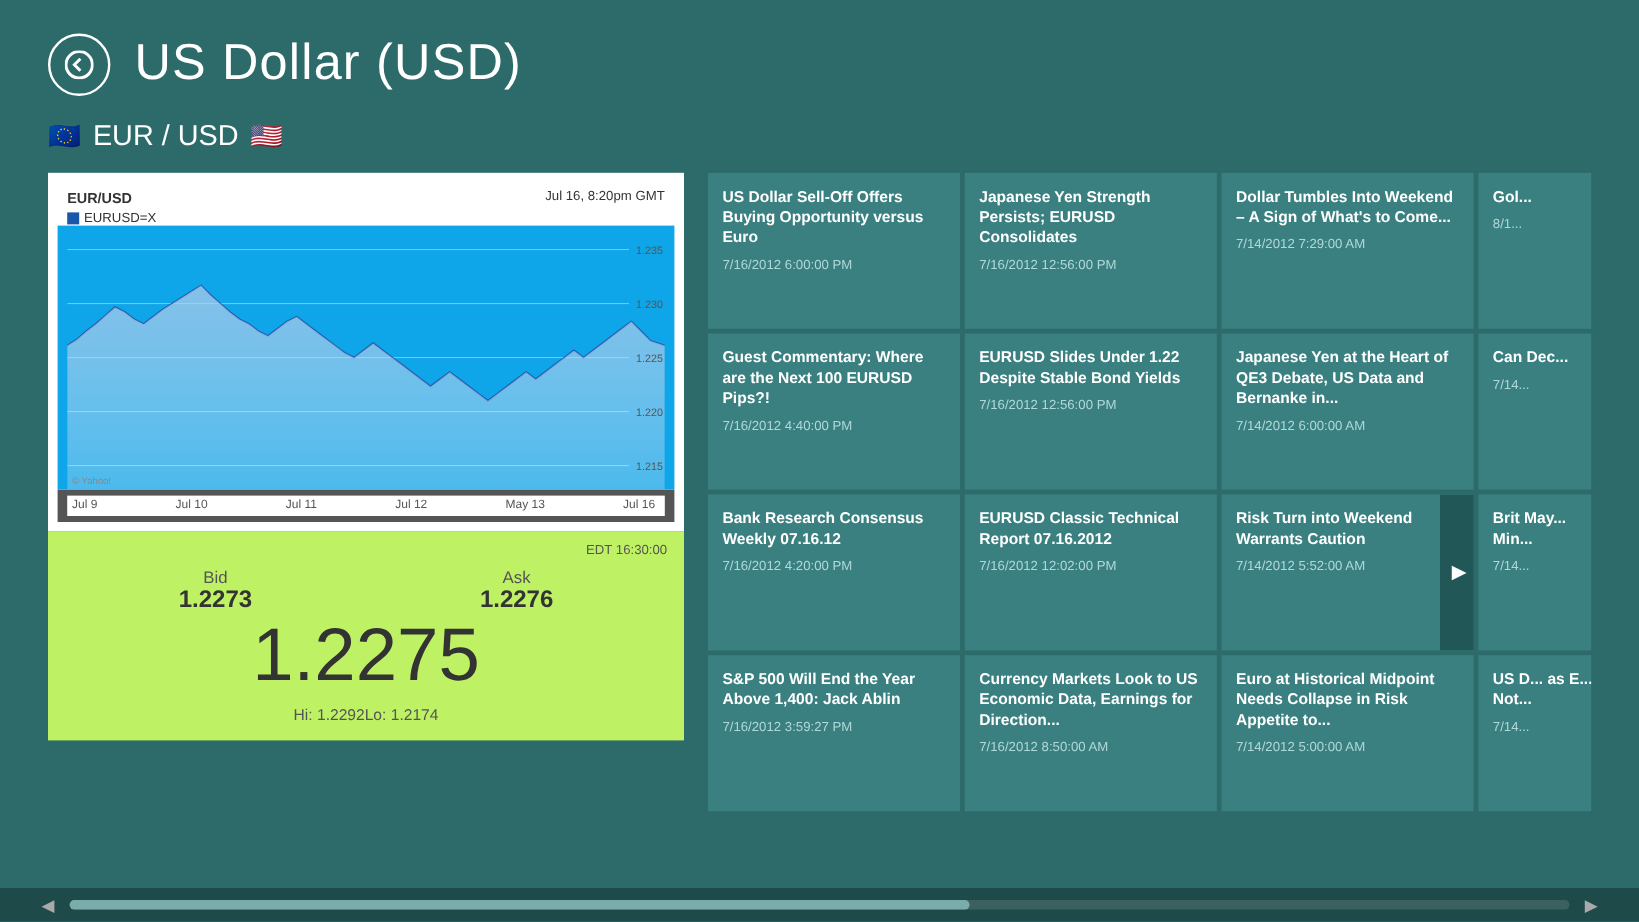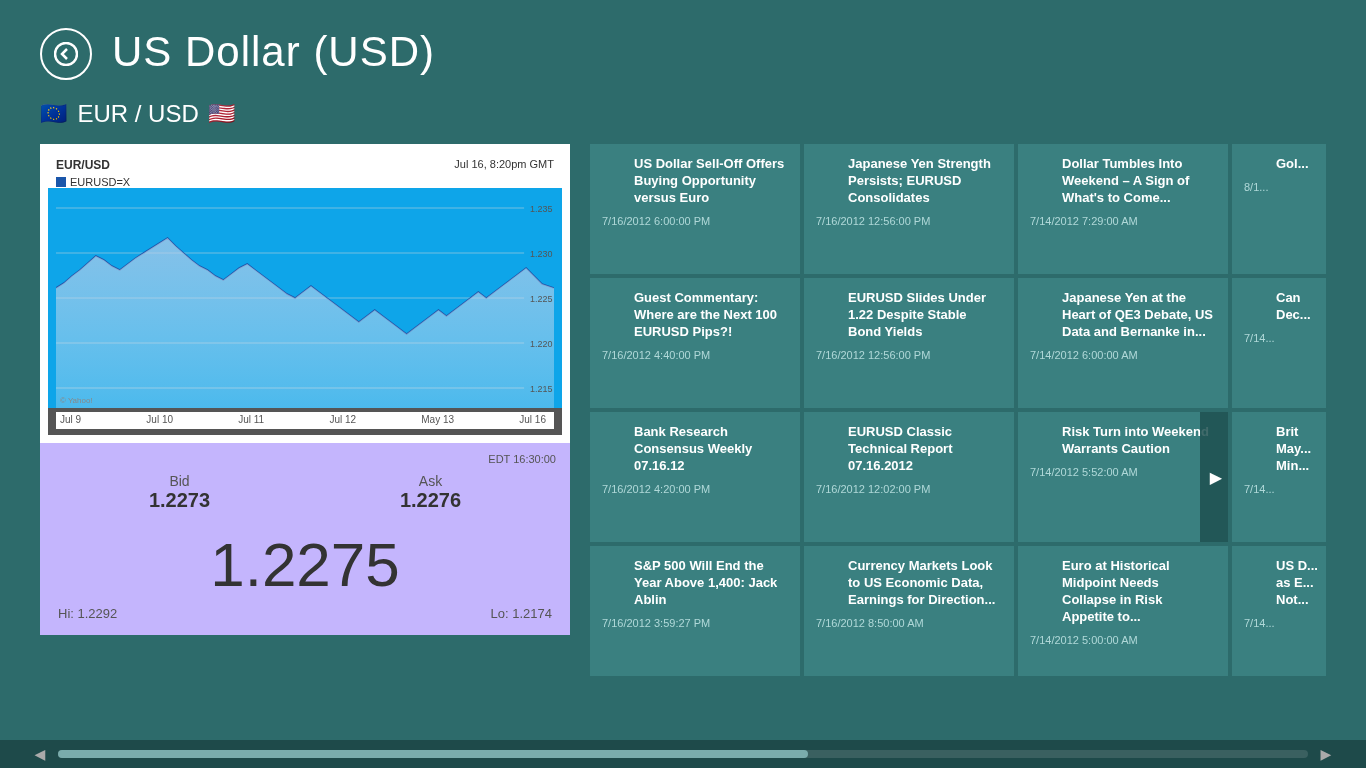--- a/index.html
+++ b/index.html
@@ -104,34 +104,34 @@
     }
     .chart-footer {
       background: #555;
       color: white;
       padding: 6px 10px;
       font-size: 13px;
     }
 
     
     .price-section {
-      background: #c4b5fd;
+      background: #bef264;
       color: #333;
       padding: 10px 14px 14px;
     }
     .price-timestamp {
       text-align: right;
       font-size: 11px;
       color: #555;
       margin-bottom: 8px;
     }
     .bid-ask {
       display: flex;
       justify-content: space-around;
-      margin-bottom: 22px;
+      margin-bottom: 4px;
     }
     .bid-ask-item {
       text-align: center;
     }
     .bid-ask-label {
       font-size: 14px;
       color: #555;
     }
     .bid-ask-value {
       font-size: 20px;
@@ -141,21 +141,21 @@
     .main-price {
       text-align: center;
       font-size: 62px;
       font-weight: 200;
       color: #333;
       line-height: 1;
       margin-bottom: 10px;
     }
     .hi-lo {
       display: flex;
-      justify-content: space-between;
+      justify-content: center;
       font-size: 13px;
       color: #555;
       padding: 0 4px;
     }
 
     
     .right-panel {
       flex: 1;
       overflow: hidden;
       position: relative;
@@ -172,21 +172,20 @@
       cursor: pointer;
       overflow: hidden;
       position: relative;
     }
     .news-title {
       font-size: 13px;
       font-weight: 600;
       line-height: 1.3;
       margin-bottom: 8px;
       color: white;
-      margin-left: 32px;
     }
     .news-date {
       font-size: 11px;
       color: #b0d8d8;
     }
 
     
     .bottom-bar {
       position: absolute;
       bottom: 0;

